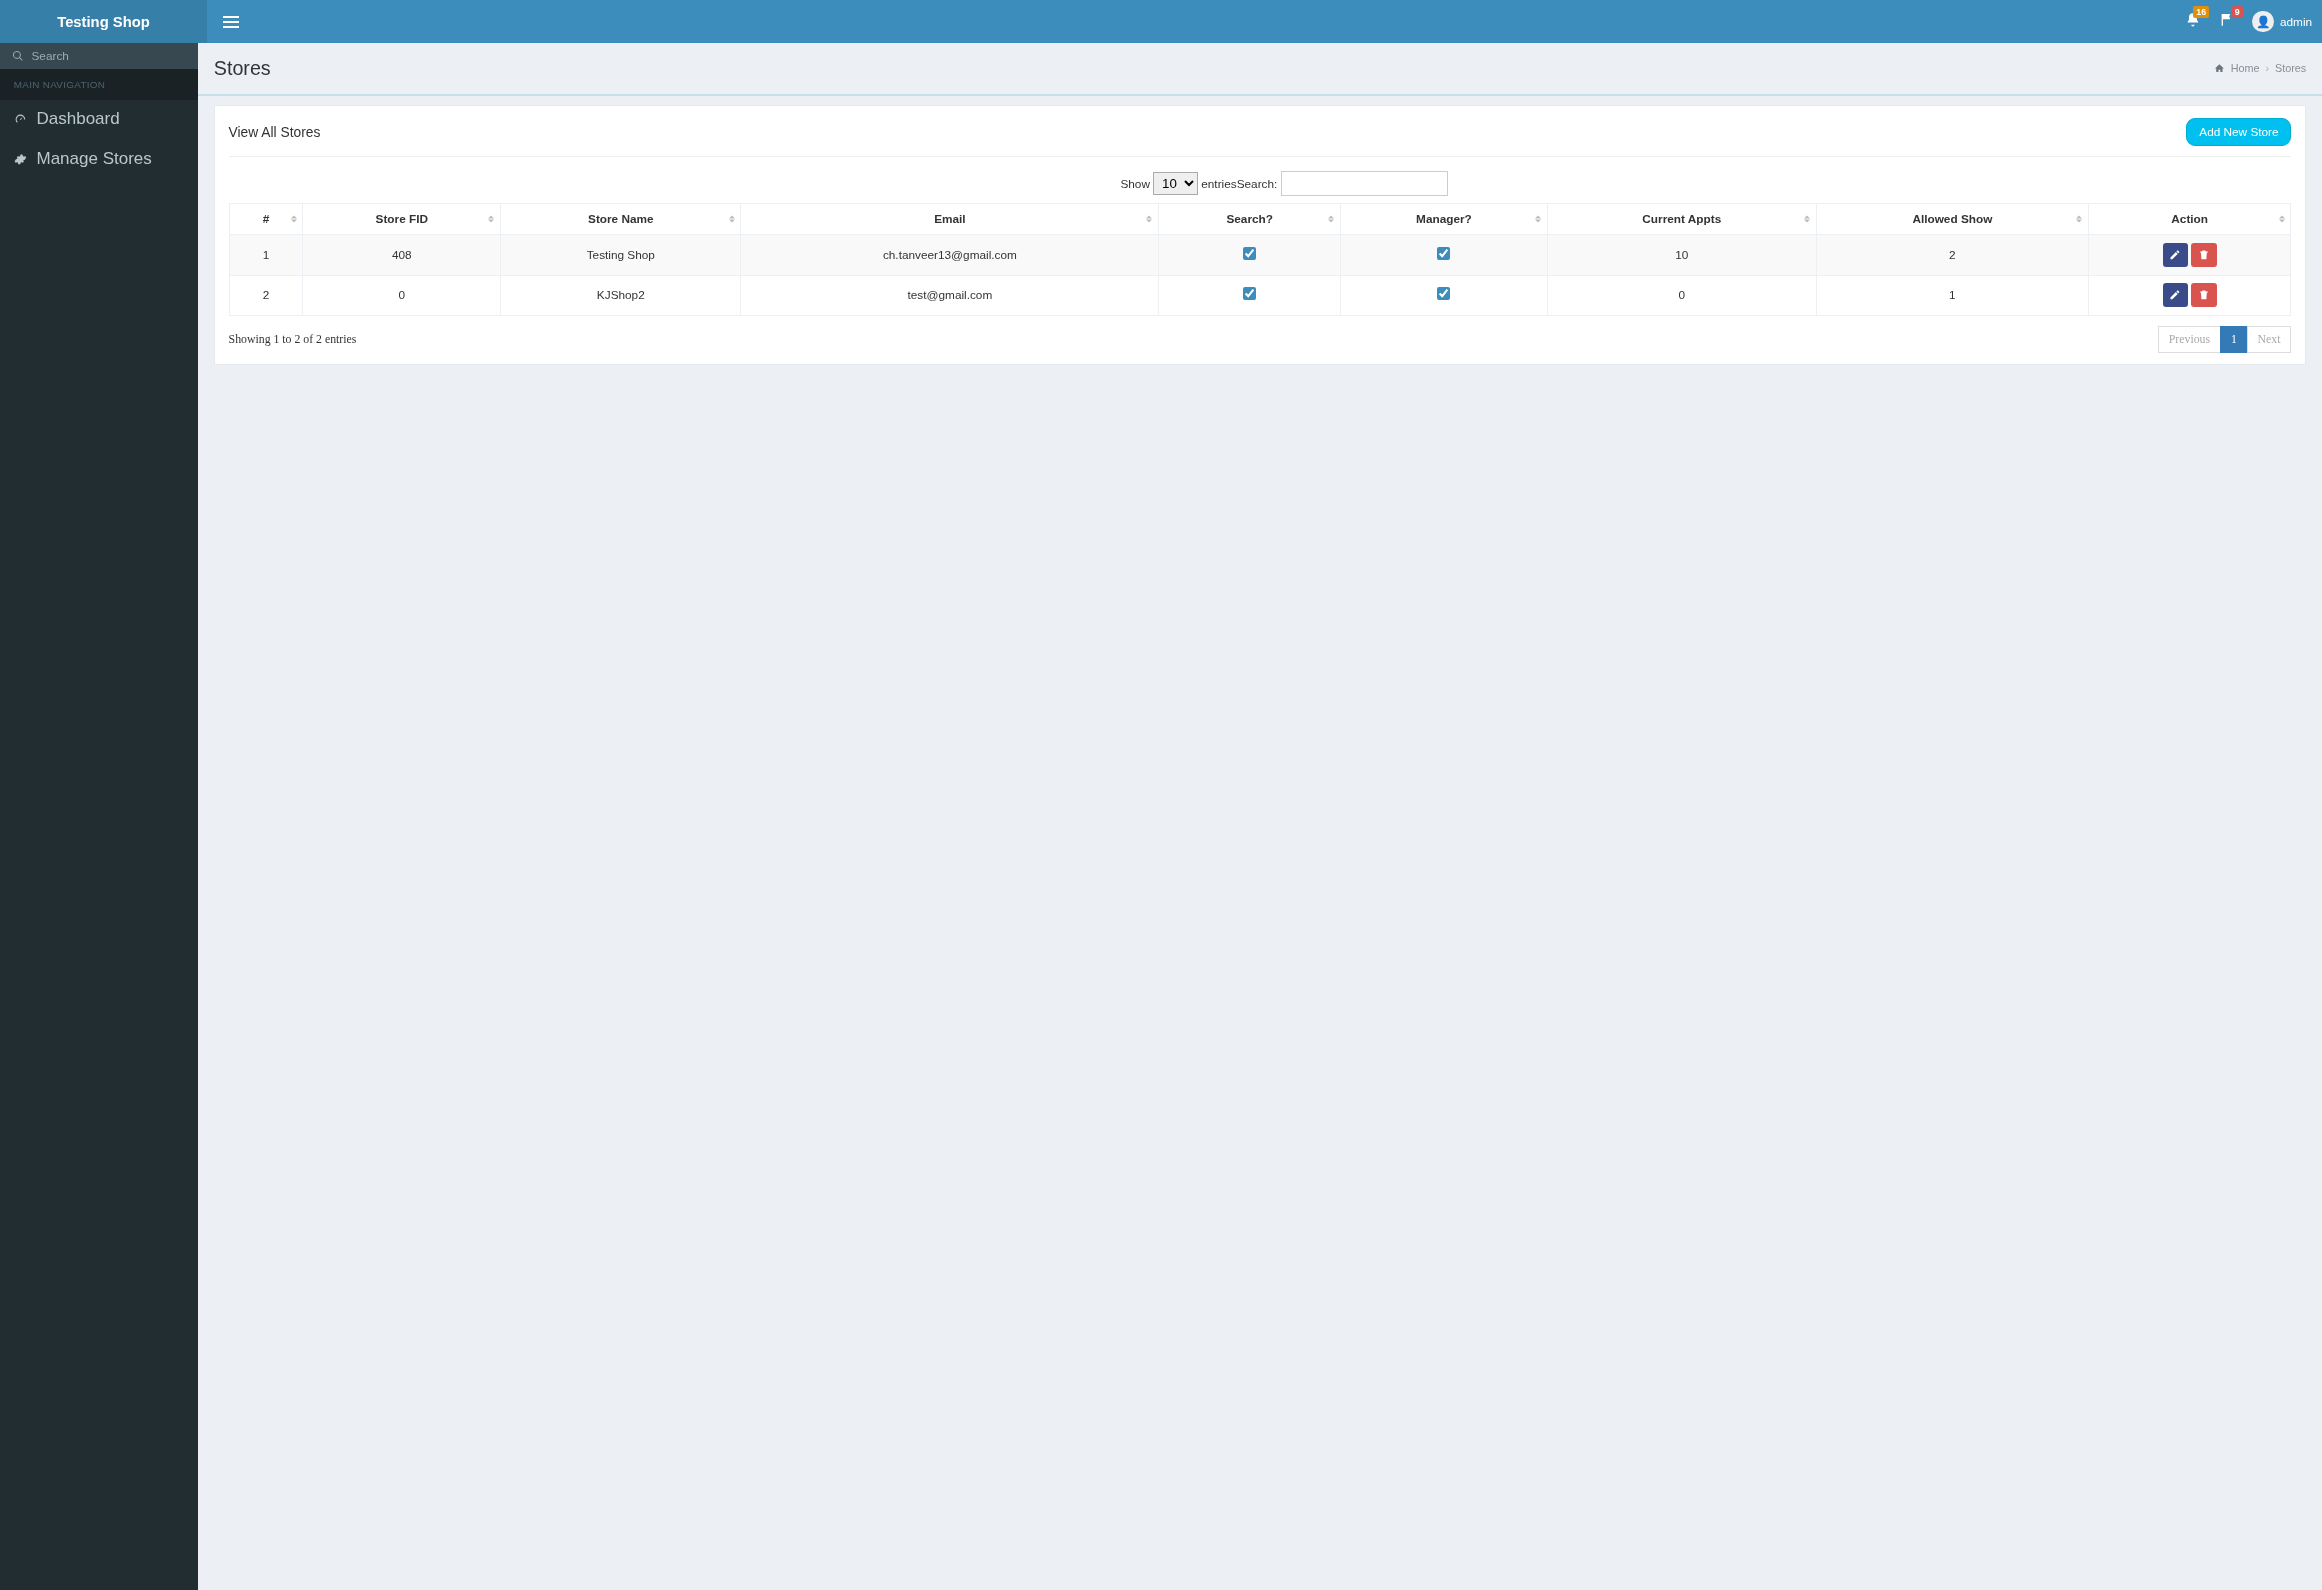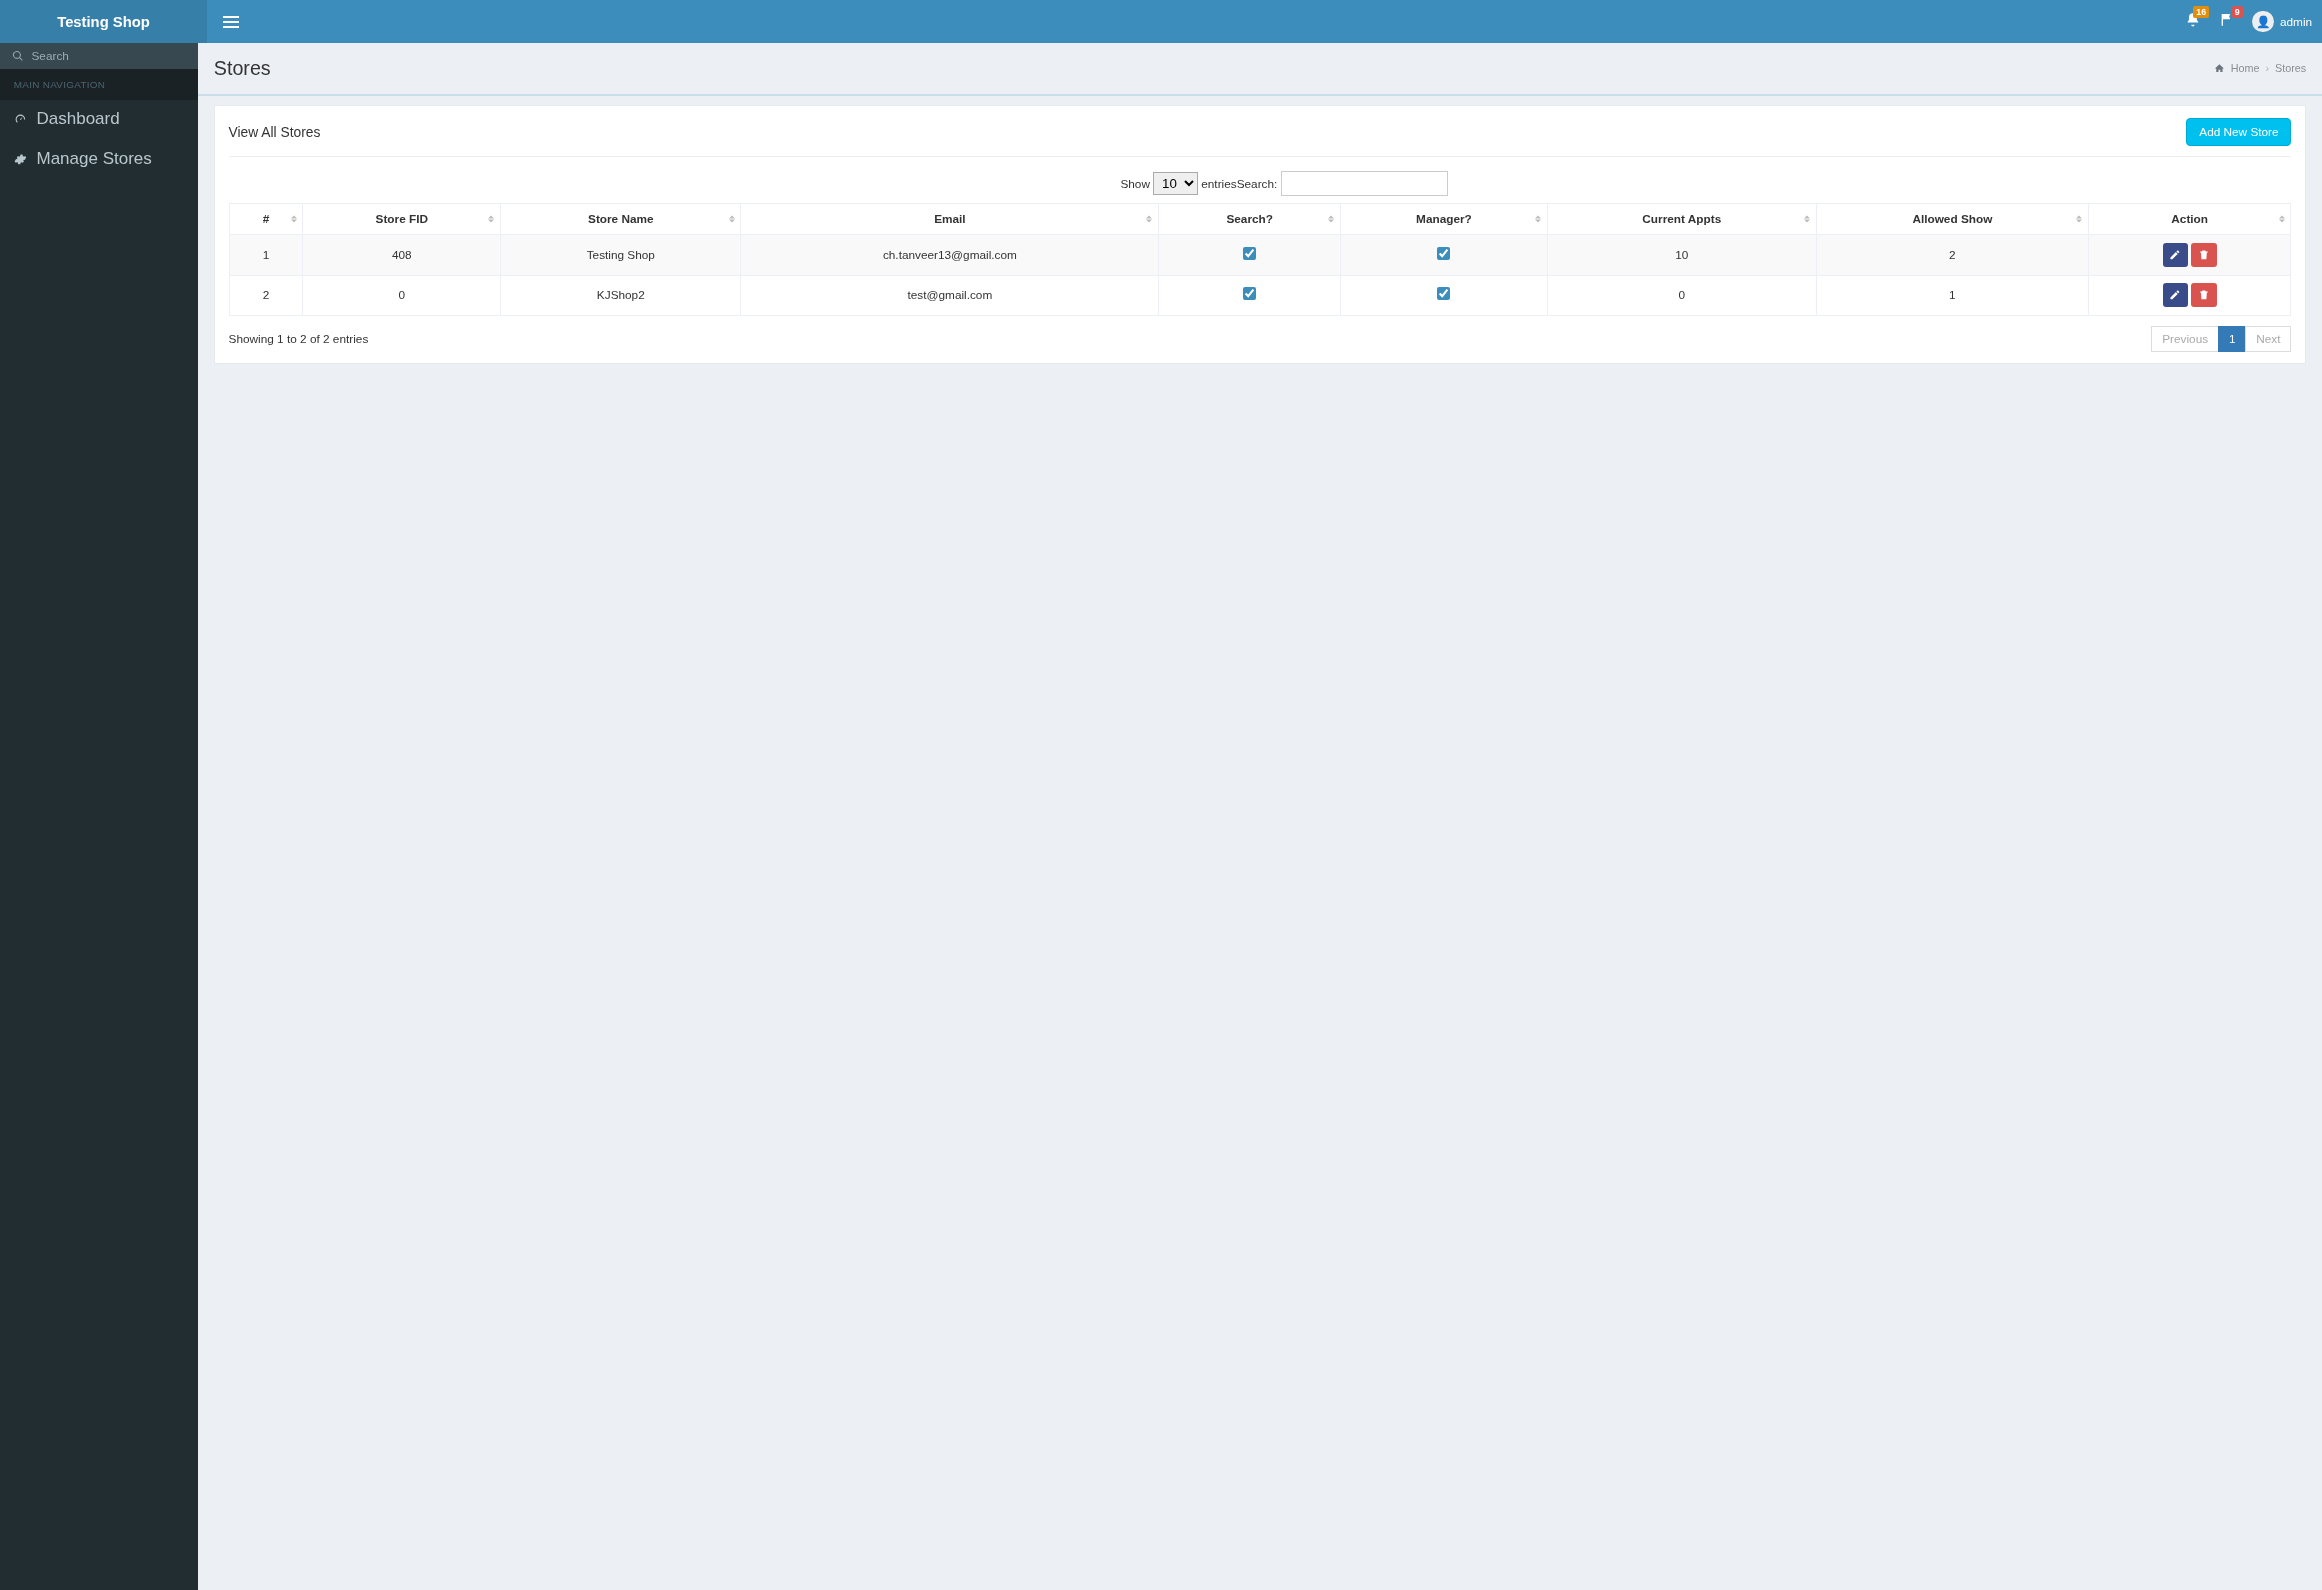--- a/index.html
+++ b/index.html
@@ -65,21 +65,21 @@
     margin: 9.9px 15.8px; background: #fff; border: 1px solid #e5e9ee; border-radius: 2px;
     padding: 11.8px 13.8px;
   }
   .panel-head {
     display: flex; justify-content: space-between; align-items: center; margin-bottom: 13.8px;
     border-bottom: 1px solid #eee; padding-bottom: 9.9px;
   }
   .panel-title { font-size: 13.8px; color: #333; }
   .btn-primary {
     background: #00c0ef; color: #fff; border: 1px solid #00acd6; padding: 5.9px 11.8px;
-    font-size: 11.8px; border-radius: 4px; cursor: pointer;
+    font-size: 11.8px; border-radius: 9px; cursor: pointer;
   }
 
   .toolbar { display: flex; justify-content: center; align-items: center; margin-bottom: 7.9px; font-size: 11.8px; color: #333; margin-left: 48px; }
   .length-sel select { border: 1px solid #aaa; padding: 2px 3.9px; }
   .search-wrap input { border: 1px solid #ccc; padding: 3.9px 7.9px; width: 167px; }
 
   table.data { width: 100%; border-collapse: collapse; font-size: 11.8px; }
   table.data th, table.data td {
     border: 1px solid #eceff3; padding: 7.9px 9.9px; text-align: center; color: #333;
   }
@@ -96,21 +96,21 @@
   table.data tbody tr:nth-child(odd) { background: #f9f9f9; }
   .chk { accent-color: #3c8dbc; }
   .action-btn {
     width: 25.6px; height: 23.6px; display: inline-flex; align-items: center; justify-content: center;
     border-radius: 3px; cursor: pointer; border: none;
   }
   .action-btn.edit { background: #3a4b8a; }
   .action-btn.del { background: #d9534f; margin-left: 3px; }
   .action-btn svg { width: 11.8px; height: 11.8px; fill: #fff; }
 
-  .table-foot { display: flex; justify-content: space-between; align-items: center; margin-top: 9.9px; font-size: 11.8px; color: #333; }
+  .table-foot { display: flex; justify-content: space-between; align-items: center; margin-top: 9.9px; font-size: 11.8px; color: #333; font-family: Liberation Serif, serif; }
   .pager { display: flex; }
   .pager .pg {
     border: 1px solid #ddd; padding: 4.9px 9.9px; cursor: pointer; background: #fff; color: #777; margin-left: -1px;
   }
   .pager .pg.active { background: #337ab7; color: #fff; border-color: #337ab7; }
   .pager .pg.disabled { color: #aaa; cursor: default; }
 
   .footer {
     background: #fff; border-top: 1px solid #e5e9ee; padding: 9.9px 15.8px; display: flex;
     justify-content: space-between; align-items: center; font-size: 11.8px; color: #333;

